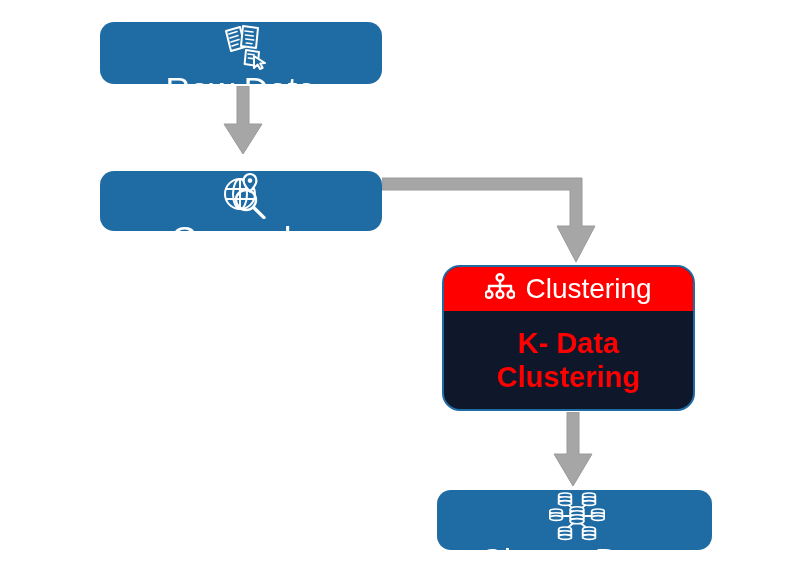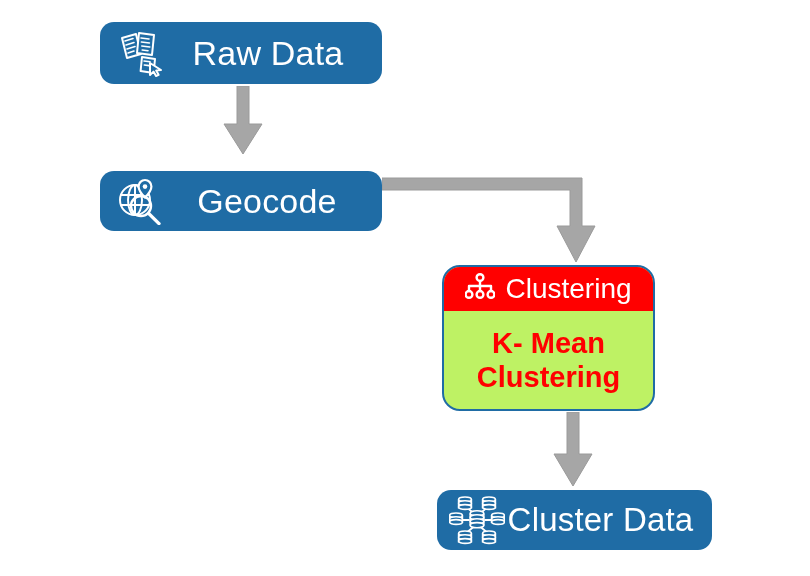--- a/index.html
+++ b/index.html
@@ -21,20 +21,21 @@
 
   
   .node {
     position: absolute;
     display: flex;
     align-items: center;
     box-sizing: border-box;
     background: #1F6CA5;
     border-radius: 14px;
     color: #ffffff;
+    flex-direction: column;
   }
   .node .node-icon {
     flex: 0 0 auto;
     display: flex;
     align-items: center;
     justify-content: center;
   }
   .node .node-label {
     flex: 1 1 auto;
     text-align: center;
@@ -58,25 +59,25 @@
   }
   #node-cluster-data {
     left: 437px;  top: 490px;  width: 275px; height: 60px;
     padding: 0 8px 0 12px;
   }
   #node-cluster-data .node-label { font-size: 33px; }
 
   
   #node-clustering {
     position: absolute;
-    left: 442px;  top: 265px;  width: 213px; height: 146px;
+    left: 442px;  top: 265px;  width: 253px; height: 146px;
     box-sizing: border-box;
     border: 2px solid #1F6CA5;
     border-radius: 18px;
-    background: #bef264;
+    background: #0f172a;
     overflow: hidden;
   }
   #node-clustering .card-header {
     height: 44px;
     background: #FF0000;
     display: flex;
     align-items: center;
     justify-content: center;
     gap: 10px;
   }
@@ -170,21 +171,21 @@
             <path d="M15 8 L15 13 M4 13 L26 13 M4 13 L4 18 M15 13 L15 18 M26 13 L26 18"></path>
             <circle cx="4" cy="21.4" r="3.4"></circle>
             <circle cx="15" cy="21.4" r="3.4"></circle>
             <circle cx="26" cy="21.4" r="3.4"></circle>
           </g>
         </svg>
       </span>
       <span class="header-label">Clustering</span>
     </div>
     <div class="card-body">
-      <div class="body-line">K- Mean</div>
+      <div class="body-line">K- Data</div>
       <div class="body-line">Clustering</div>
     </div>
   </div>
 
   <div class="connector" id="arrow-clustering-to-cluster-data">
     <svg width="50" height="78" viewBox="0 0 50 78" aria-hidden="true">
       <path d="M19 0 L31 0 L31 42 L44 42 L25 74 L6 42 L19 42 Z" fill="#A6A6A6" stroke="#9A9A9A" stroke-width="1"></path>
     </svg>
   </div>
 

